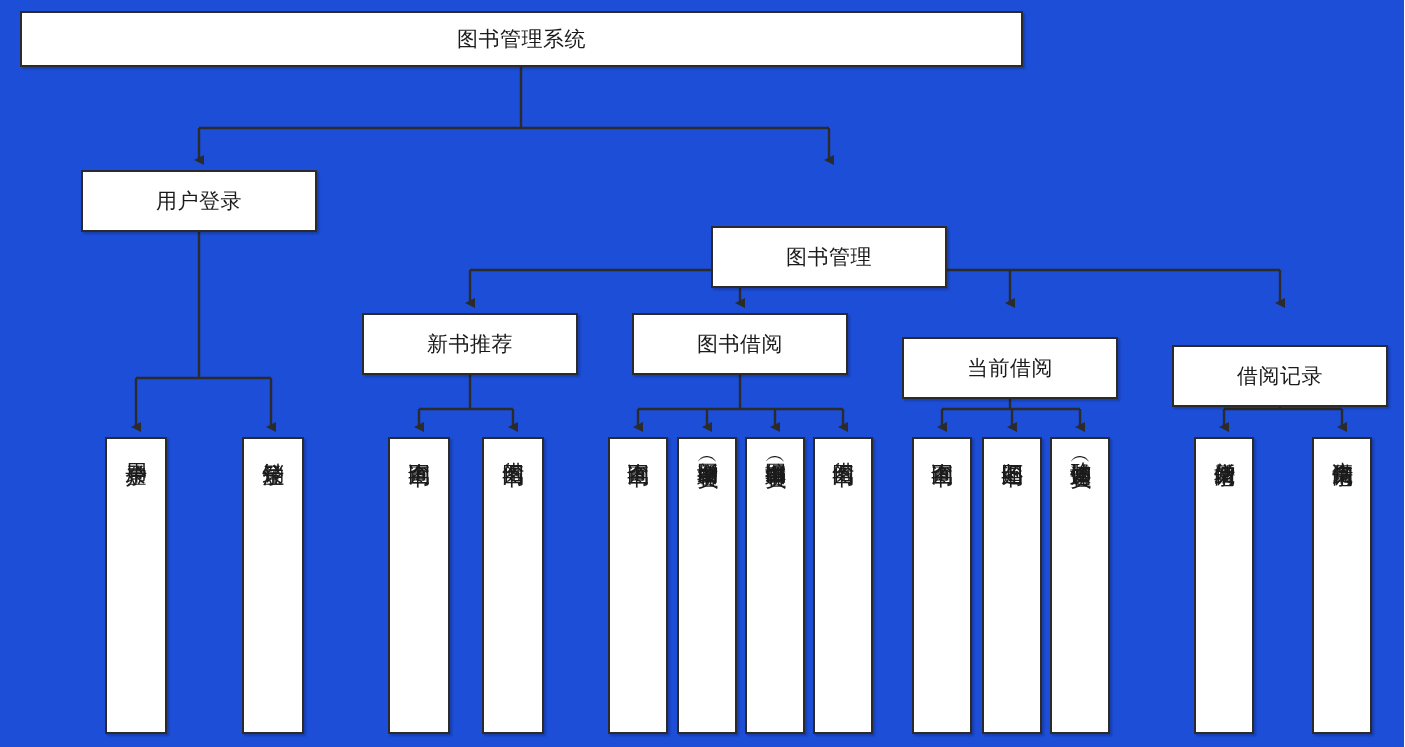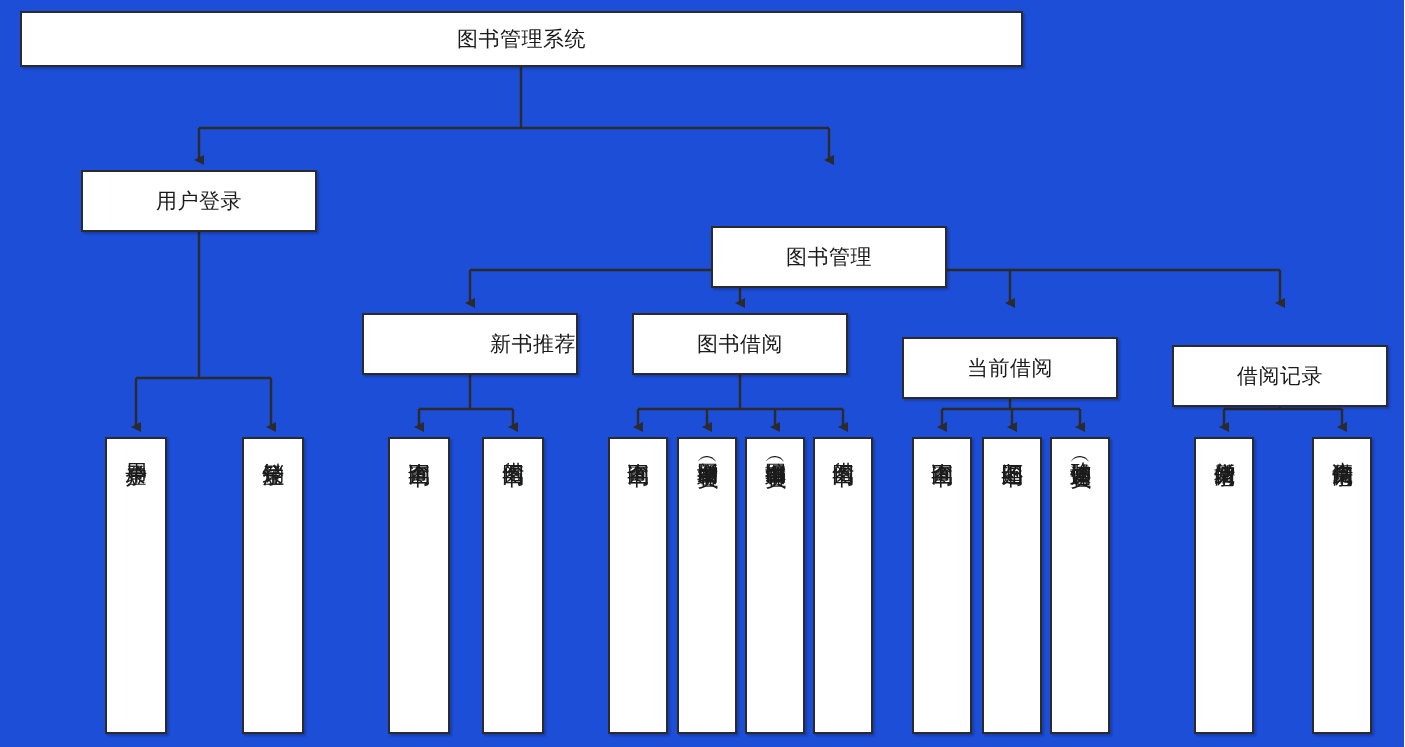--- a/index.html
+++ b/index.html
@@ -135,21 +135,21 @@
     <span class="lbl">图书管理系统</span>
   </div>
 
   <div class="node horiz" style="left:81px; top:170px; width:236px; height:62px;">
     <span class="lbl">用户登录</span>
   </div>
   <div class="node horiz" style="left:711px; top:178px; width:236px; height:62px;margin-top:48px;">
     <span class="lbl">图书管理</span>
   </div>
 
-  <div class="node horiz" style="left:362px; top:313px; width:216px; height:62px;justify-content:flex-end;">
+  <div class="node horiz" style="left:362px; top:313px; width:216px; height:62px;">
     <span class="lbl">新书推荐</span>
   </div>
   <div class="node horiz" style="left:632px; top:313px; width:216px; height:62px;">
     <span class="lbl">图书借阅</span>
   </div>
   <div class="node horiz" style="left:902px; top:313px; width:216px; height:62px;margin-top:24px;">
     <span class="lbl">当前借阅</span>
   </div>
   <div class="node horiz" style="left:1172px; top:313px; width:216px; height:62px;margin-top:32px;">
     <span class="lbl">借阅记录</span>

